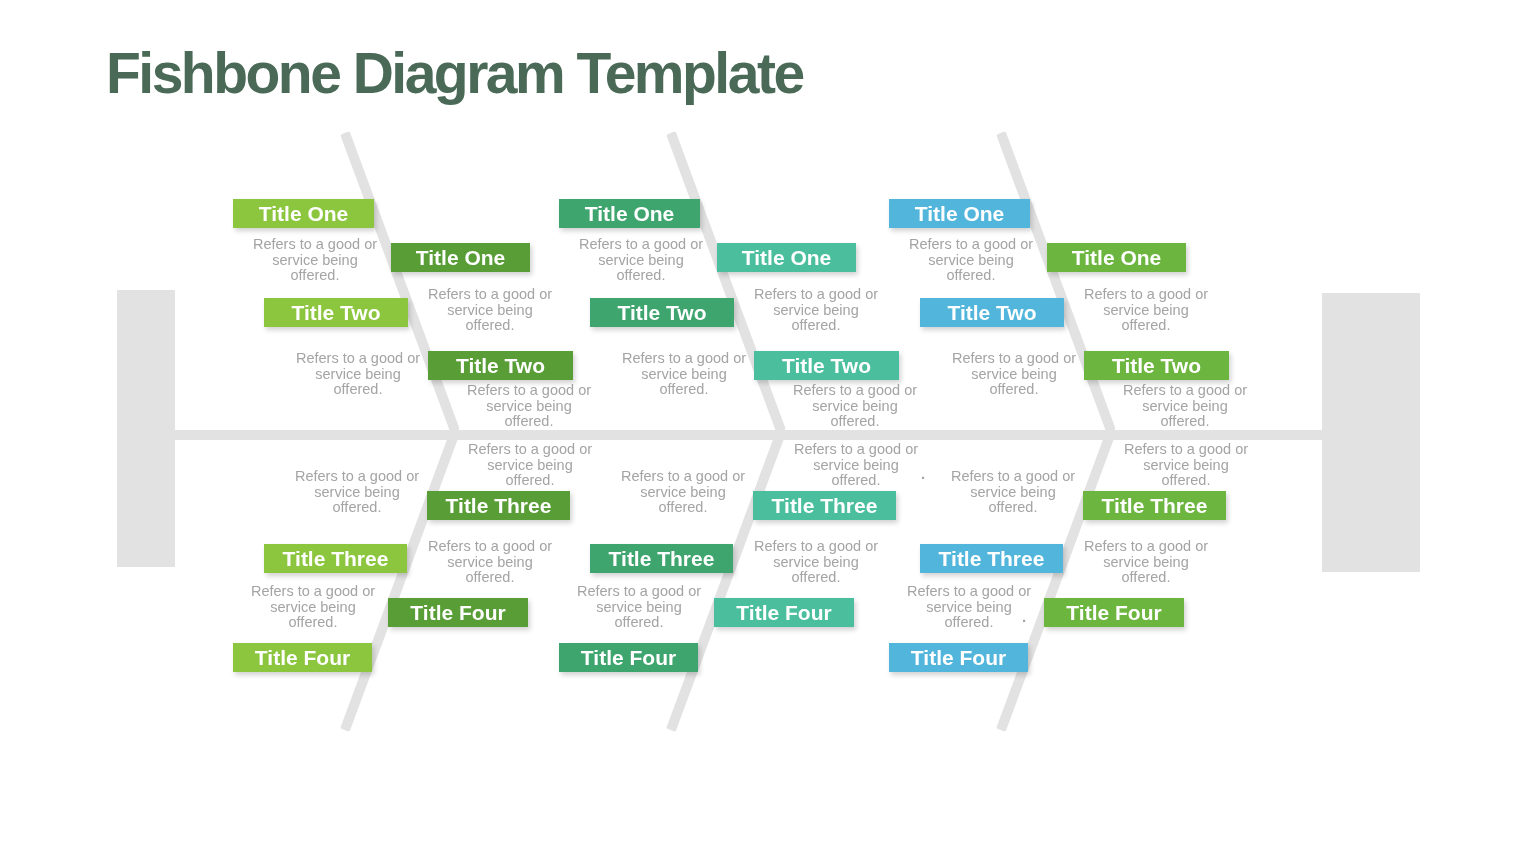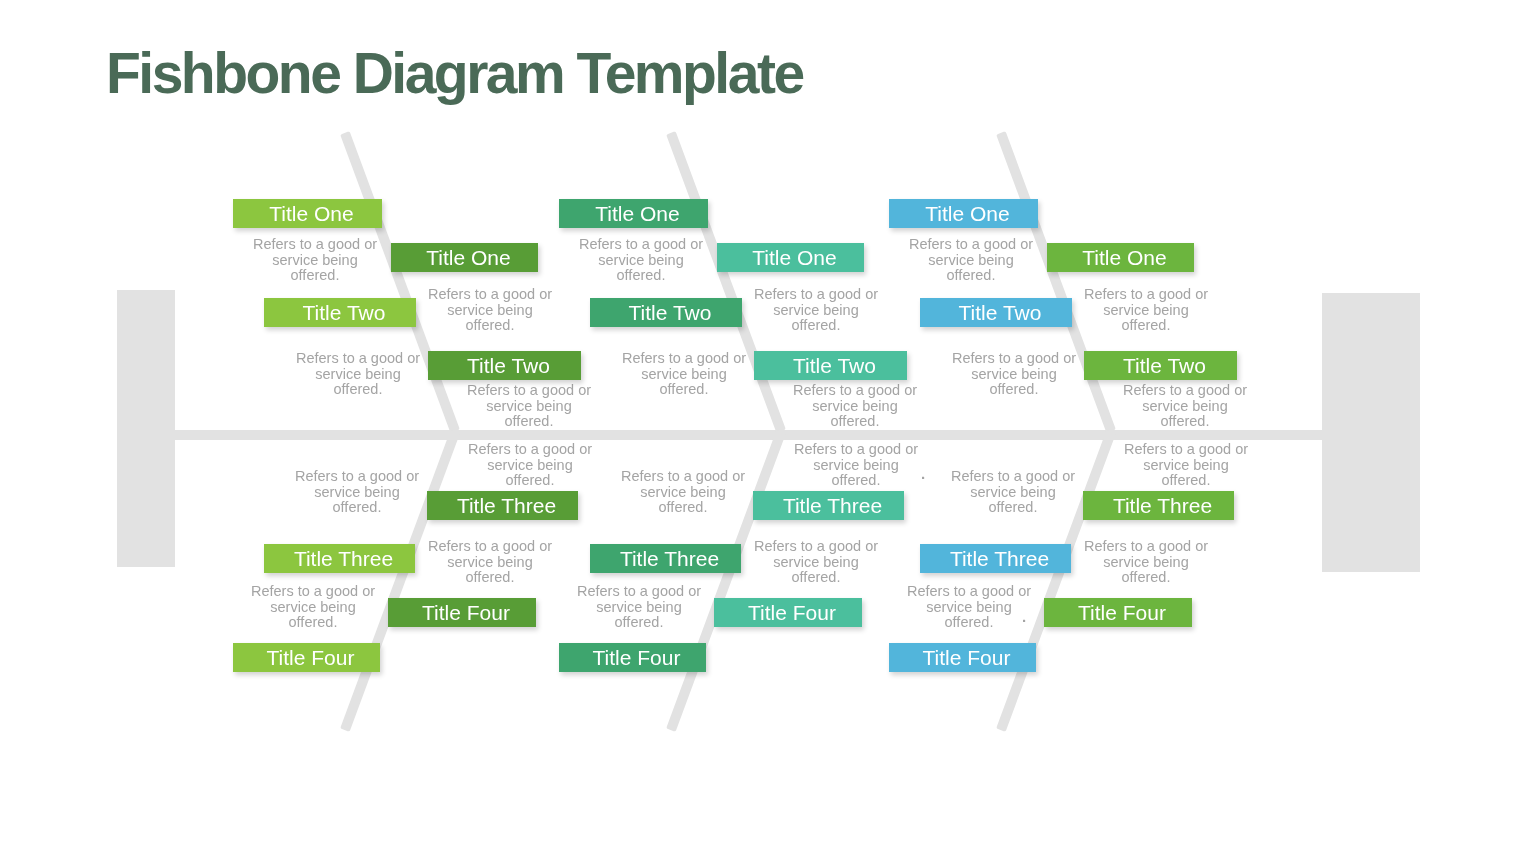--- a/index.html
+++ b/index.html
@@ -18,24 +18,23 @@
     font-family:"Liberation Sans", sans-serif;
   }
   .struct{position:absolute;}
   .bone{
     position:absolute;width:10px;height:318px;border-radius:2px;
   }
   .bone.upper{transform:rotate(-20.3deg);}
   .bone.lower{transform:rotate(20.3deg);}
   .title-box{
     position:absolute;display:flex;align-items:center;justify-content:center;
-    color:#ffffff;font-size:21px;font-weight:400;
+    color:#ffffff;font-size:21px;font-weight:700;
     box-shadow:2px 3px 5px rgba(0,0,0,0.18);
     white-space:nowrap;
-    padding-left:8px;
   }
   .caption{
     position:absolute;width:136px;text-align:center;
     font-size:14.5px;line-height:15.5px;
   }
   .stray-dot{
     position:absolute;font-size:15px;font-weight:700;
   }
 </style>
 </head>

